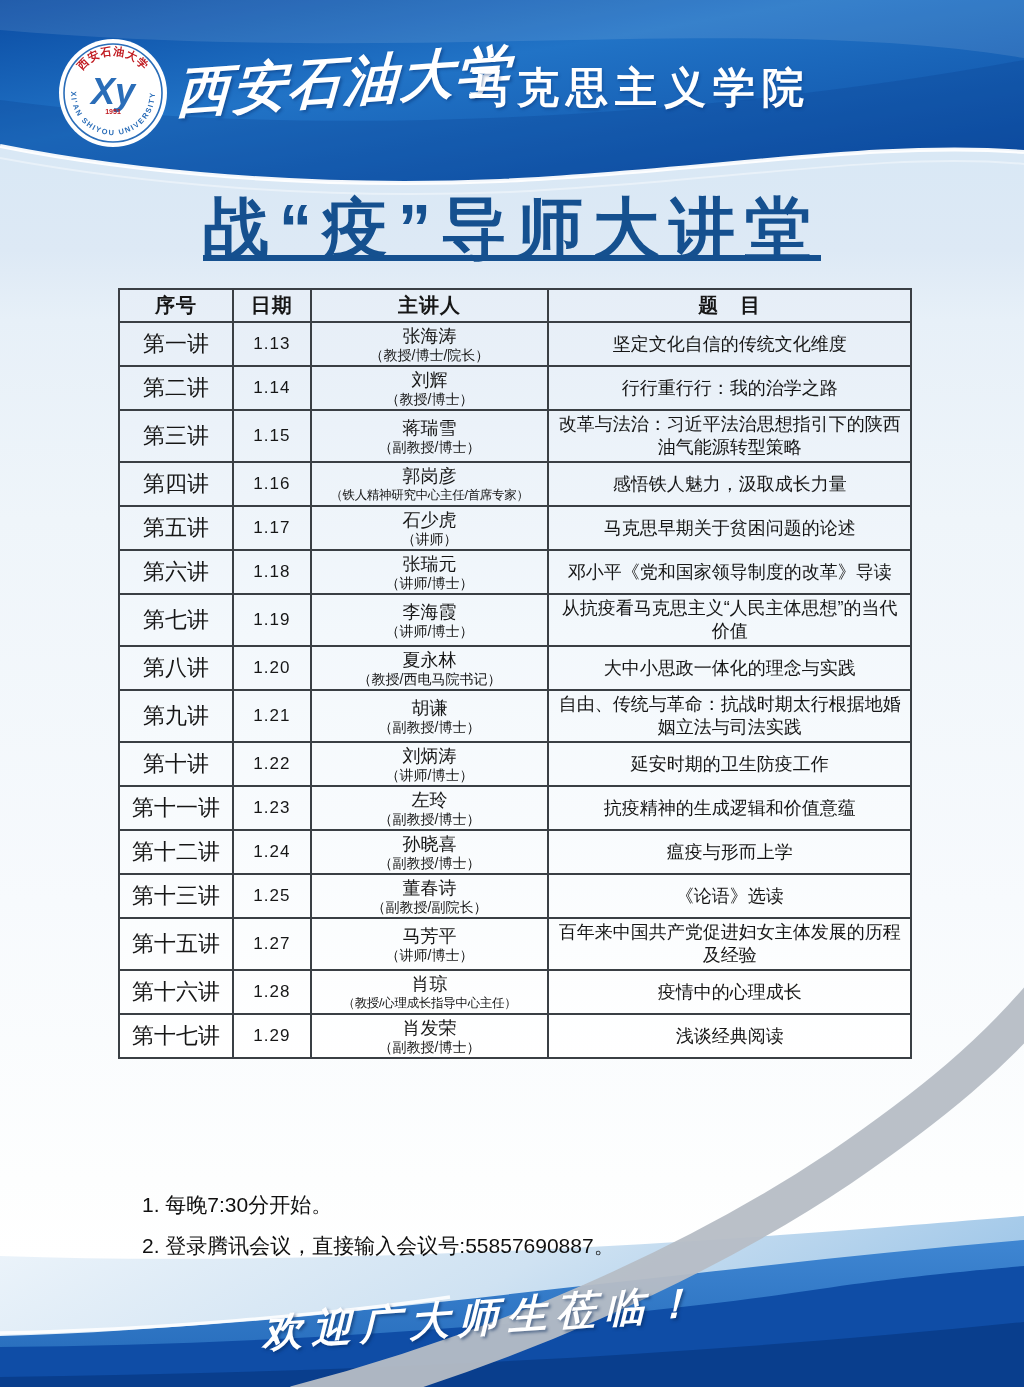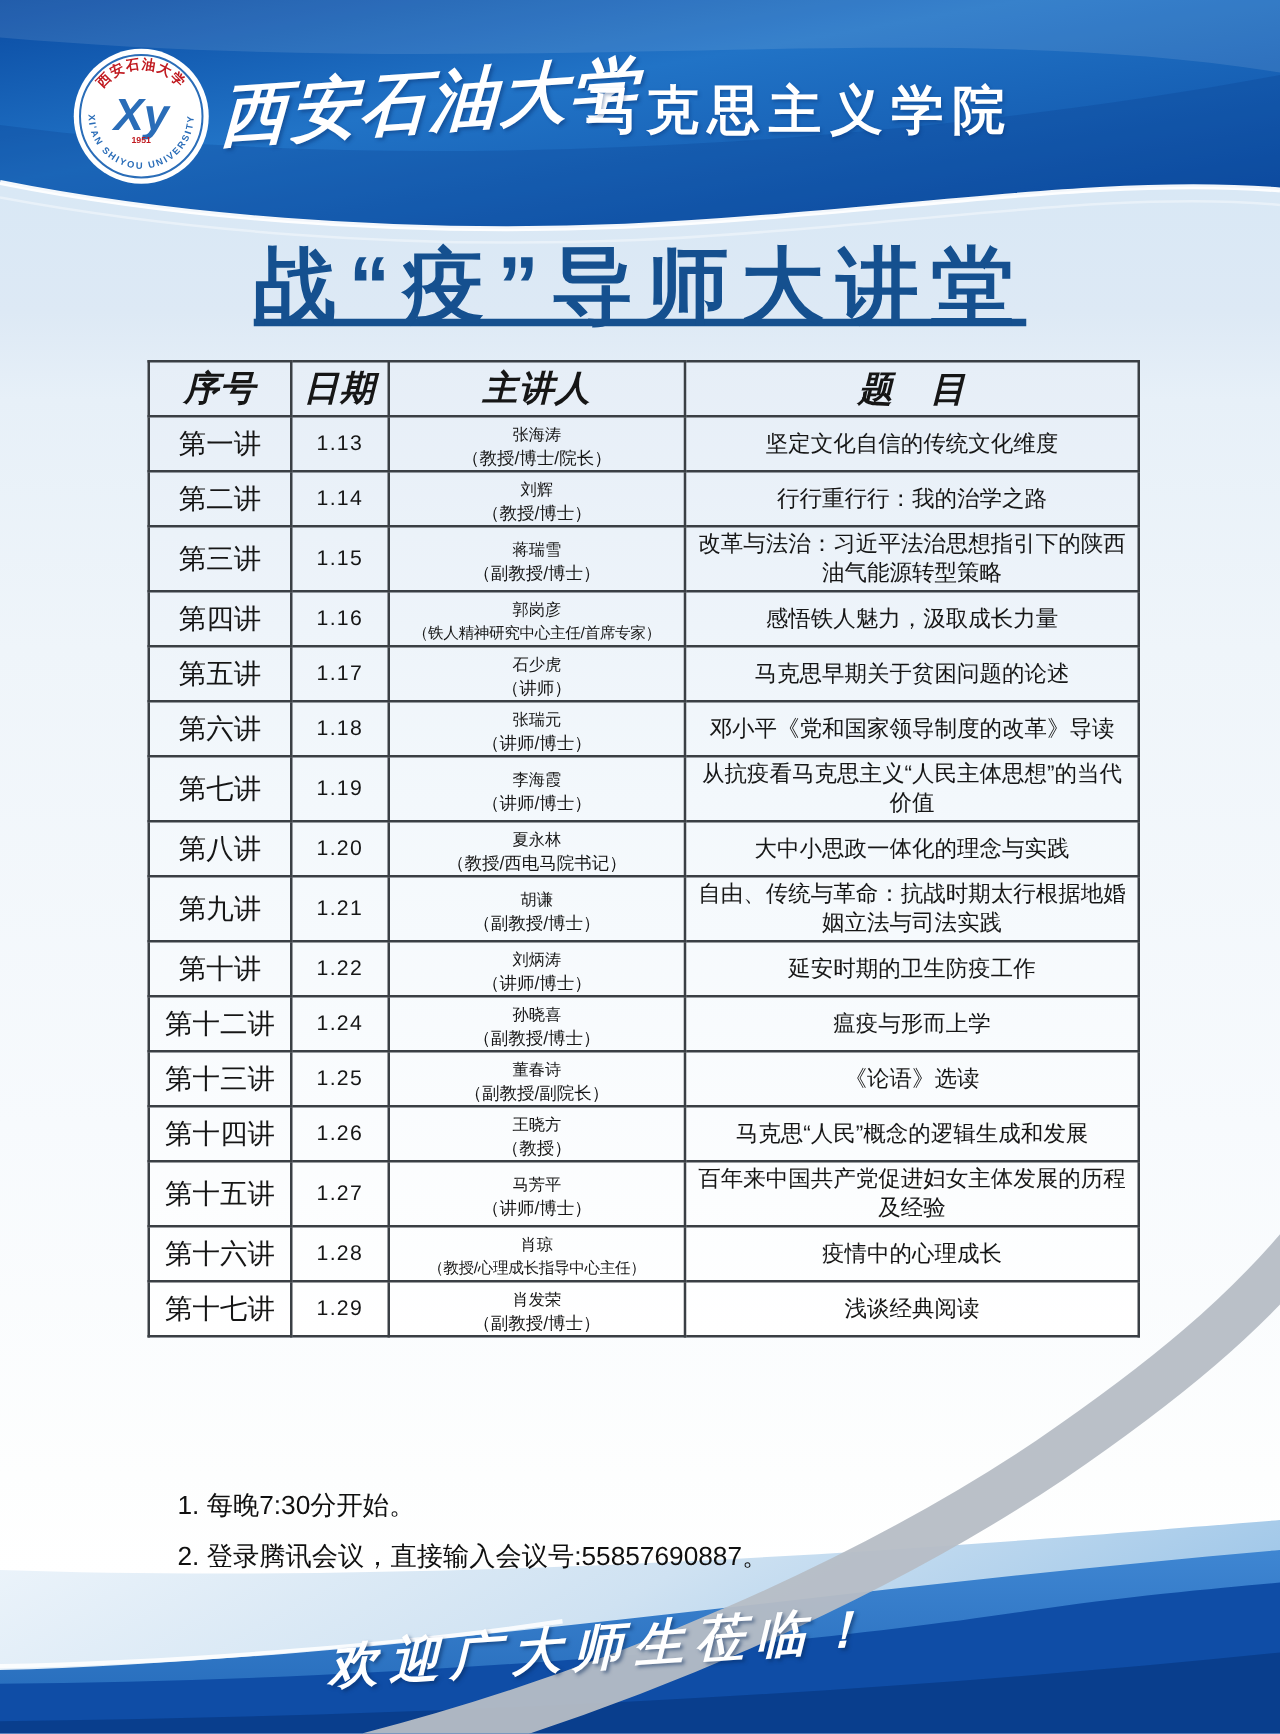--- a/index.html
+++ b/index.html
@@ -33,27 +33,27 @@
 
   
   #schedule{
     top:288px;left:118px;width:794px;border-collapse:collapse;
     background:linear-gradient(180deg,#e6eef7 0%,#f3f8fc 45%,#ffffff 100%);
   }
   #schedule th,#schedule td{
     border:2px solid #3a3f44;color:#161616;text-align:center;vertical-align:middle;
     padding:2px 6px;
   }
-  #schedule th{height:33px;font-size:28px;font-weight:bold;letter-spacing:1px;font-style:italic;}
+  #schedule th{height:33px;font-size:20px;font-weight:bold;letter-spacing:1px;}
   #schedule td{height:44px;}
   .c-no{width:14.4%;font-size:22px;}
   .c-date{width:9.8%;font-size:17px;letter-spacing:1px;}
   .c-speaker{width:30.0%;margin-left:38px;}
   .c-topic{width:45.8%;font-size:18px;line-height:23px;}
-  .sp-name{font-size:13px;line-height:21px;}
+  .sp-name{font-size:18px;line-height:21px;}
   .sp-title{font-size:14px;line-height:16px;}
   .sp-title.long{font-size:12.5px;letter-spacing:-0.3px;}
 
   
   #notes{top:1184px;left:142px;color:#101010;font-size:21px;line-height:41px;}
   .note-line{white-space:nowrap;}
 
   
   #welcome{
     top:1290px;left:262px;color:#ffffff;font-size:40px;font-weight:bold;font-style:italic;
@@ -231,20 +231,29 @@
     <tr>
       <td class="c-no">第十讲</td>
       <td class="c-date">1.22</td>
       <td class="c-speaker">
         <div class="sp-name">刘炳涛</div>
         <div class="sp-title">（讲师/博士）</div>
       </td>
       <td class="c-topic">延安时期的卫生防疫工作</td>
     </tr>
 
+    <tr>
+      <td class="c-no">第十一讲</td>
+      <td class="c-date">1.23</td>
+      <td class="c-speaker">
+        <div class="sp-name">左玲</div>
+        <div class="sp-title">（副教授/博士）</div>
+      </td>
+      <td class="c-topic">抗疫精神的生成逻辑和价值意蕴</td>
+    </tr>
 
     <tr>
       <td class="c-no">第十二讲</td>
       <td class="c-date">1.24</td>
       <td class="c-speaker">
         <div class="sp-name">孙晓喜</div>
         <div class="sp-title">（副教授/博士）</div>
       </td>
       <td class="c-topic">瘟疫与形而上学</td>
     </tr>
@@ -252,29 +261,20 @@
     <tr>
       <td class="c-no">第十三讲</td>
       <td class="c-date">1.25</td>
       <td class="c-speaker">
         <div class="sp-name">董春诗</div>
         <div class="sp-title">（副教授/副院长）</div>
       </td>
       <td class="c-topic">《论语》选读</td>
     </tr>
 
-    <tr>
-      <td class="c-no">第十四讲</td>
-      <td class="c-date">1.26</td>
-      <td class="c-speaker">
-        <div class="sp-name">王晓方</div>
-        <div class="sp-title">（教授）</div>
-      </td>
-      <td class="c-topic">马克思“人民”概念的逻辑生成和发展</td>
-    </tr>
 
     <tr>
       <td class="c-no">第十五讲</td>
       <td class="c-date">1.27</td>
       <td class="c-speaker">
         <div class="sp-name">马芳平</div>
         <div class="sp-title">（讲师/博士）</div>
       </td>
       <td class="c-topic">百年来中国共产党促进妇女主体发展的历程及经验</td>
     </tr>

